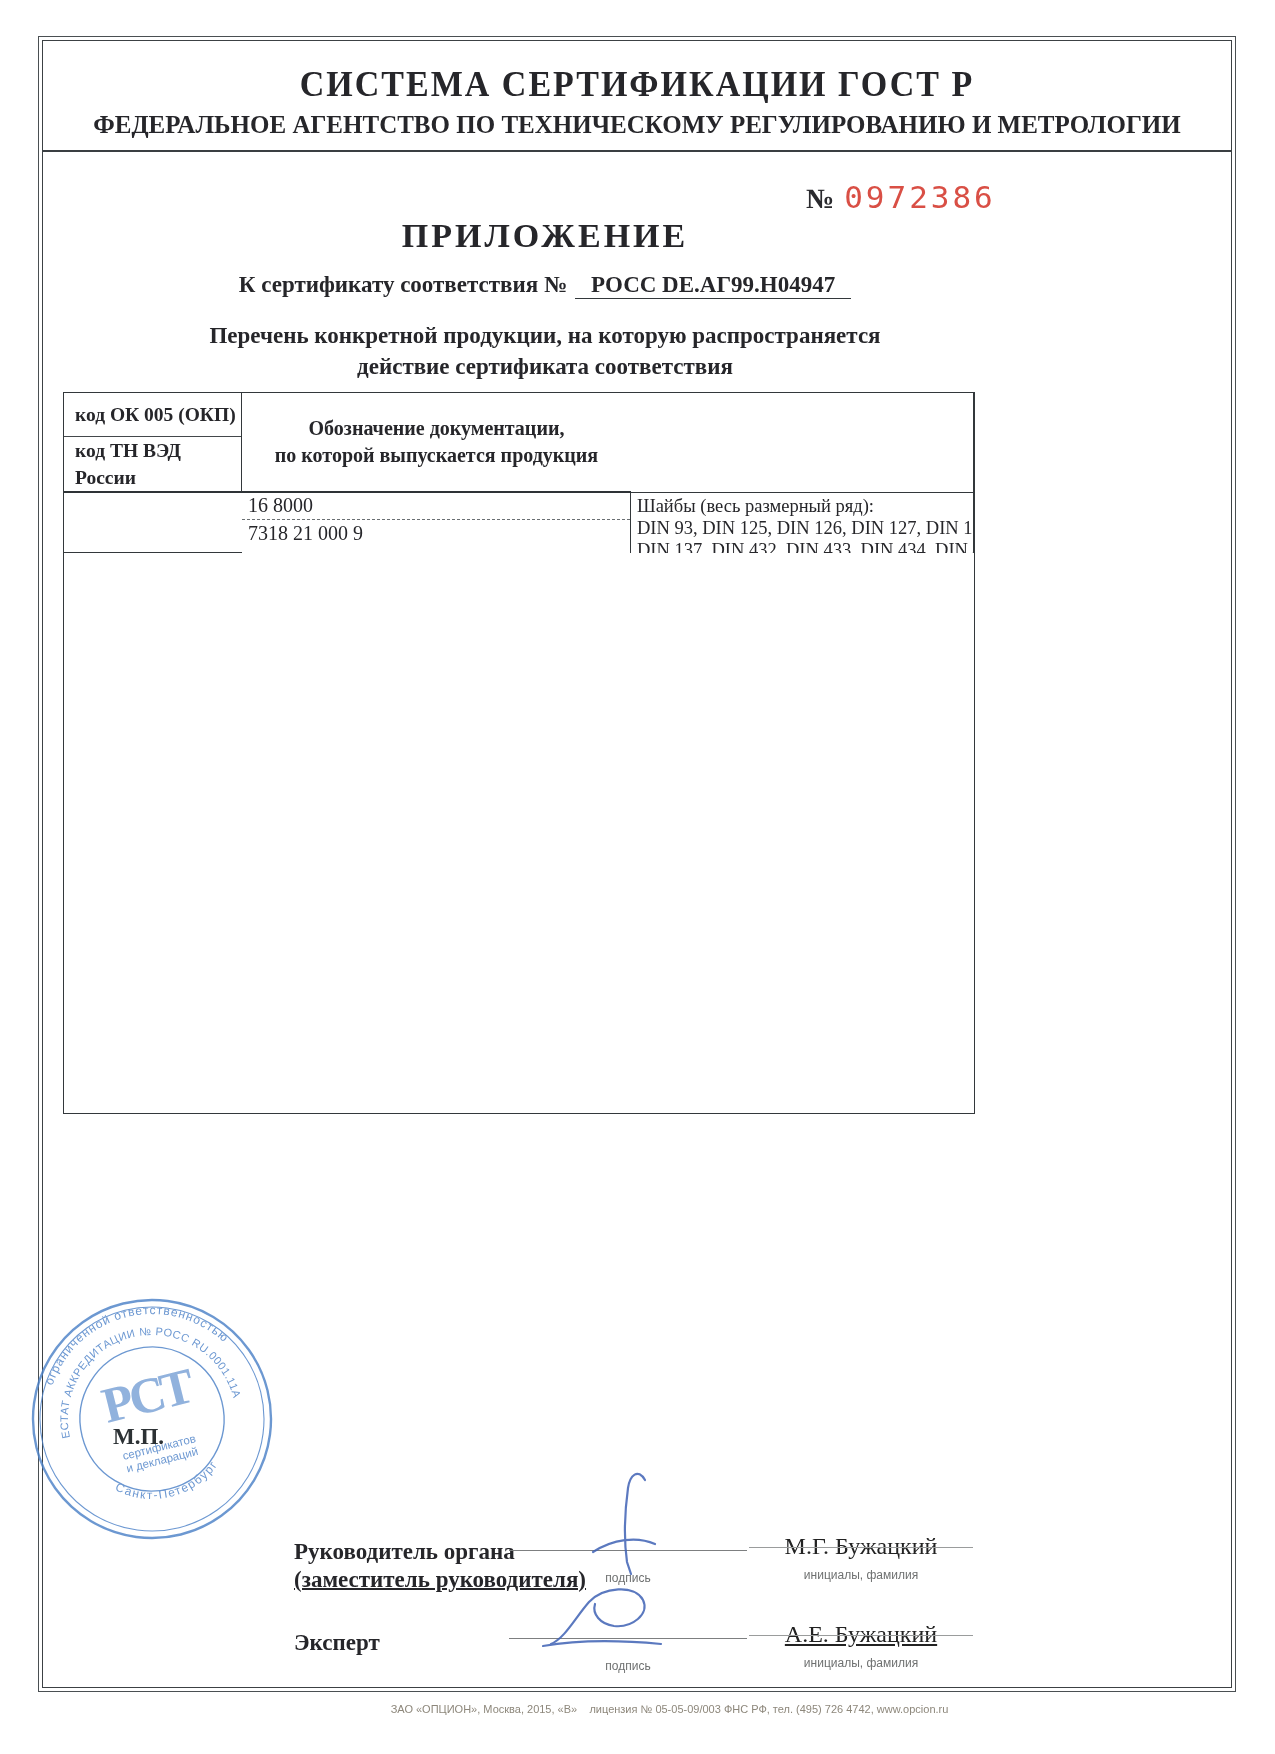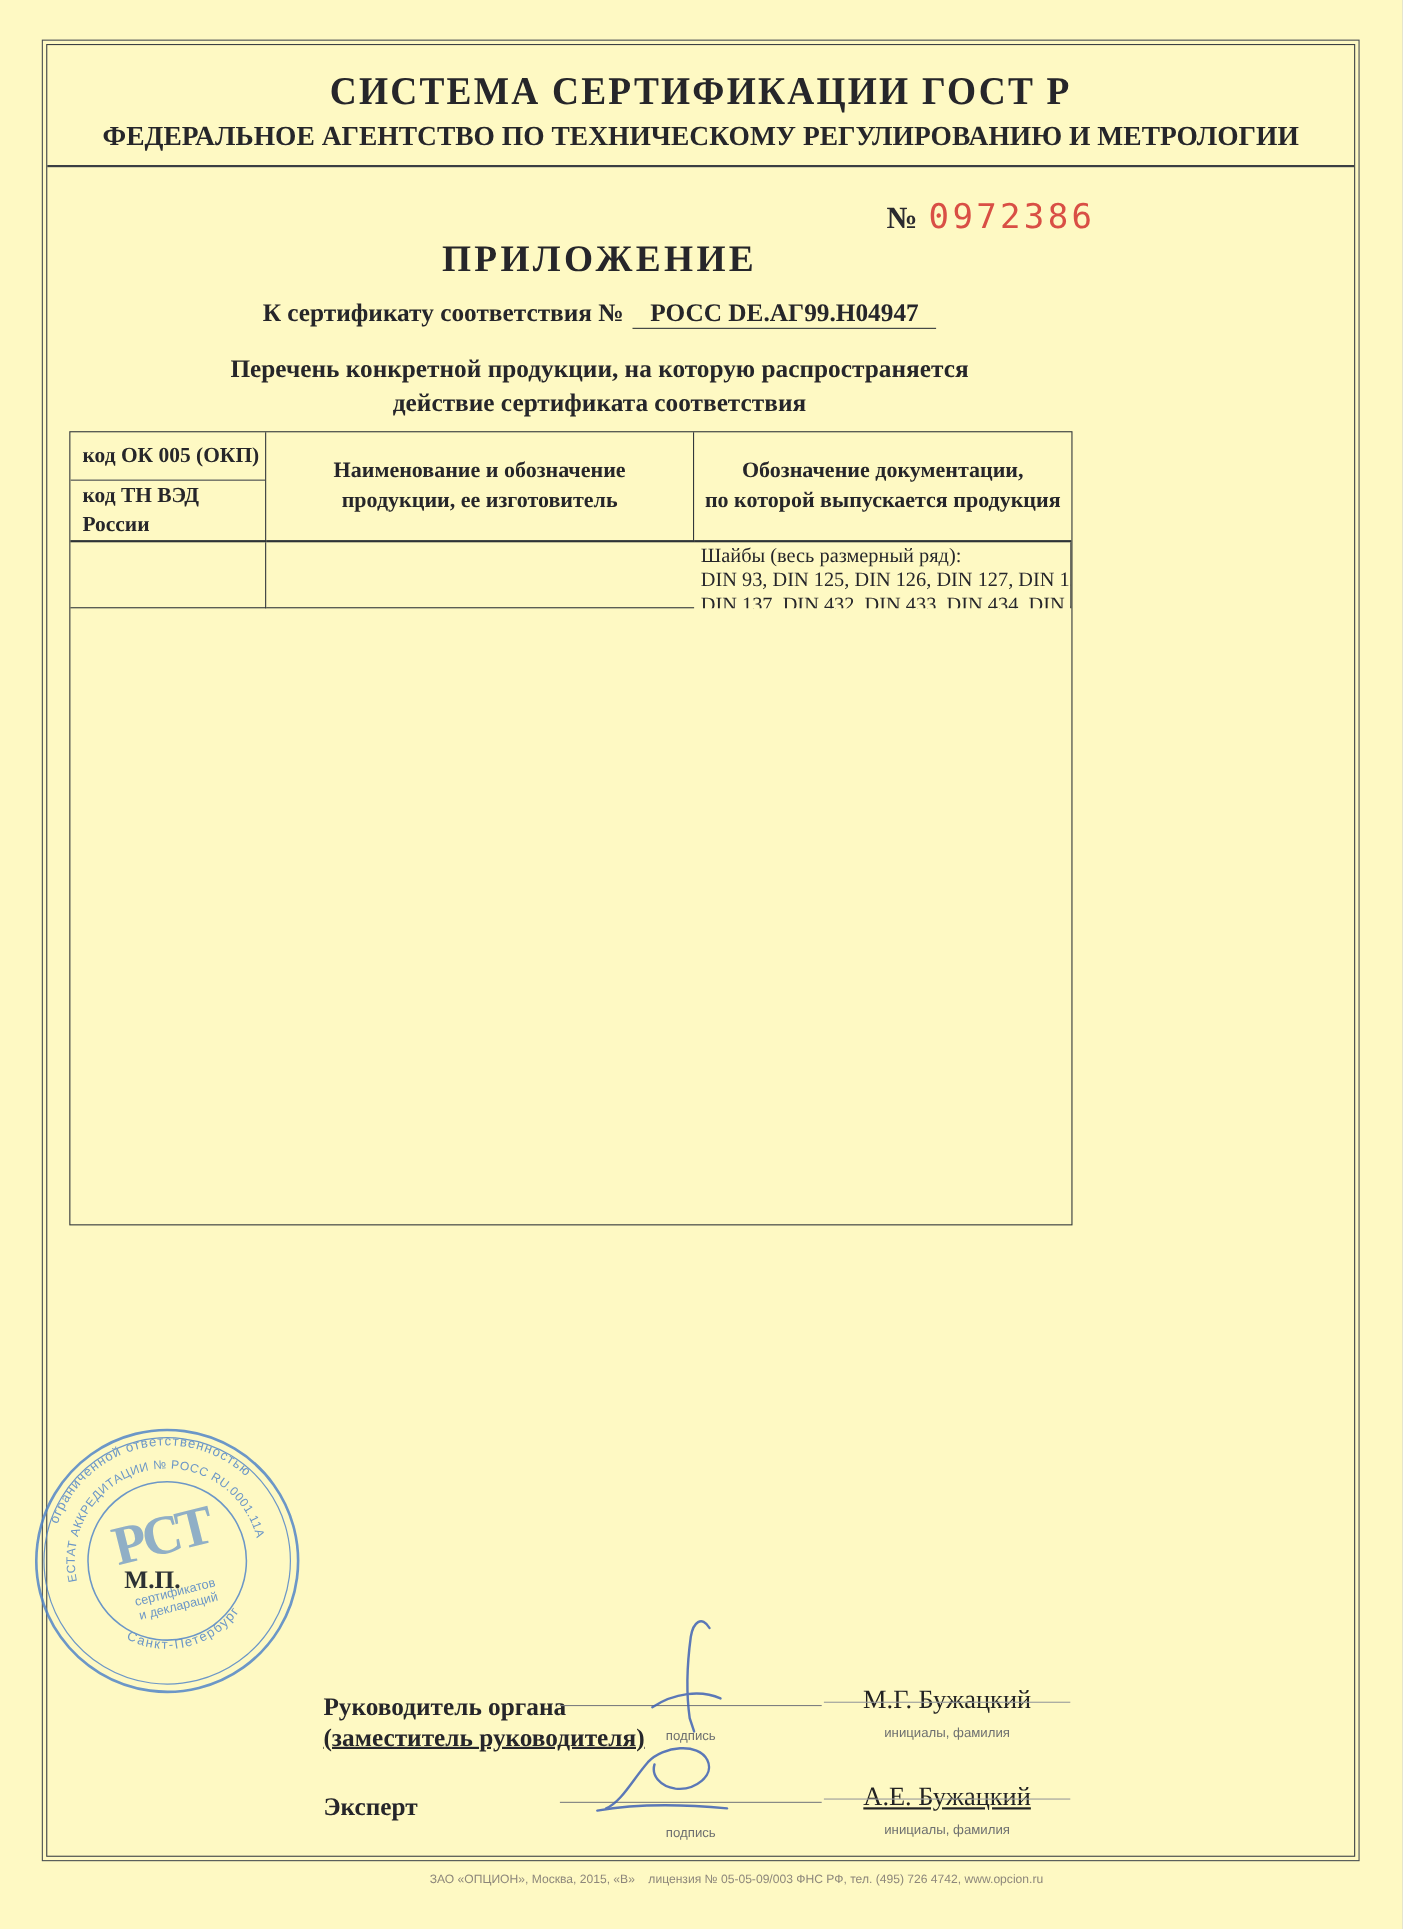--- a/index.html
+++ b/index.html
@@ -1,20 +1,20 @@
 <!DOCTYPE html>
 <html><head>
 <meta charset="utf-8">
 <style>
   html,body{margin:0;padding:0;background:#cfd6d8;}
   .page{
     position:relative;
     width:1275px;height:1754px;
     margin:0 auto;
-    background:#fef9c3;
+    background:#ffffff;
     font-family:"Liberation Serif", serif;
     color:#26262a;
     overflow:hidden;
   }
   .frame{
     position:absolute;left:38px;top:36px;width:1198px;height:1656px;
     border:1.5px solid #4a4f52;
     box-sizing:border-box;
     padding:3px;
   }
@@ -153,28 +153,30 @@
           <div>действие сертификата соответствия</div>
         </div>
       </div>
 
       <div class="ptable">
 
         <div class="cell hcell code-head">
           <div class="sub top">код ОК 005 (ОКП)</div>
           <div class="sub">код ТН ВЭД России</div>
         </div>
-        <div class="cell hcell pre">Наименование и обозначение
-продукции, ее изготовитель</div>
         <div class="cell hcell last pre">Обозначение документации,
 по которой выпускается продукция</div>
 
         <div class="cell rowA"></div>
         <div class="cell rowA last"></div>
 
+        <div class="cell code-cell">
+          <div class="code-top">16 8000</div>
+          <div class="code-bottom">7318 21 000 9</div>
+        </div>
         <div class="cell product-cell">Шайбы (весь размерный ряд):
 DIN 93, DIN 125, DIN 126, DIN 127, DIN 128,
 DIN 137, DIN 432, DIN 433, DIN 434, DIN 435,
 DIN 436, DIN 440, DIN 462, DIN 463, DIN 470,
 DIN 471, DIN 472, DIN 703, DIN 705, DIN 983,
 DIN 988, DIN 1052, DIN 1440, DIN 1441, DIN
 2093, DIN 5406, DIN 6319, DIN 6340, DIN
 6796, DIN 6797, DIN 6798, DIN 6799, DIN
 6916, DIN 6917, DIN 6918, DIN 7090, DIN
 7349, DIN 7603, DIN 7980, DIN 7989, DIN

